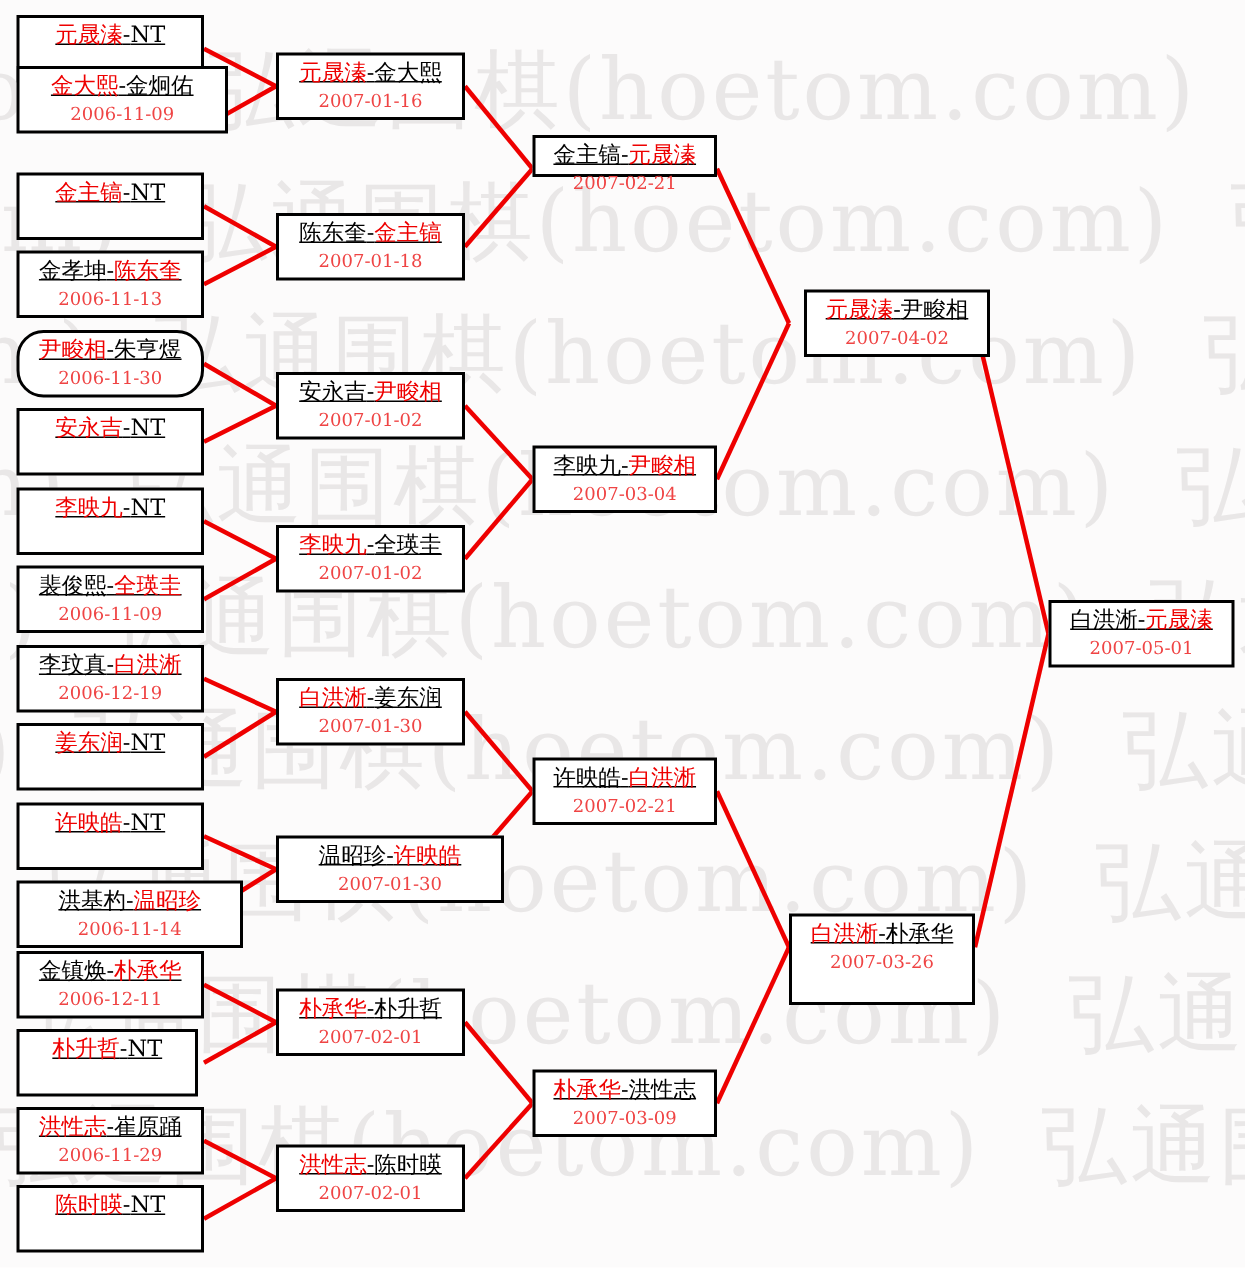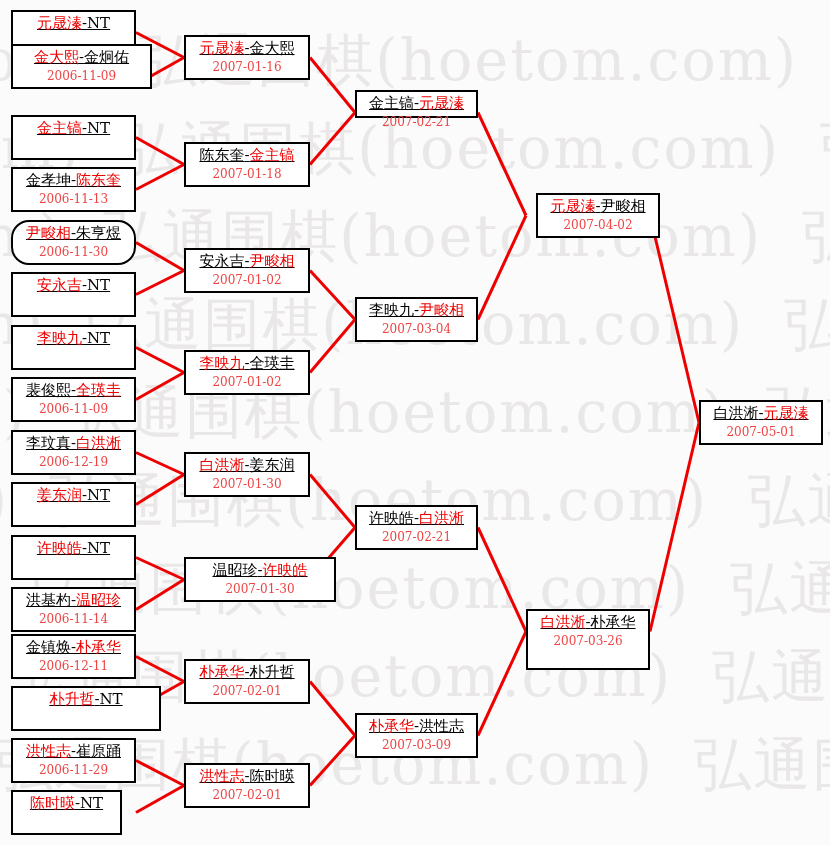--- a/index.html
+++ b/index.html
@@ -106,37 +106,37 @@
         <div class="date">2006-12-19</div>
       </div>
       <div class="box" style="left: 11px; top: 482px; width: 125px; height: 45px;">
         <div class="names"><span class="win">姜东润</span><span>-</span><span>NT</span></div>
         <div class="date"></div>
       </div>
       <div class="box" style="left: 11px; top: 535px; width: 125px; height: 45px;">
         <div class="names"><span class="win">许映皓</span><span>-</span><span>NT</span></div>
         <div class="date"></div>
       </div>
-      <div class="box" style="left: 11px; top: 587px; width: 125px; height: 45px;">
+      <div class="box" style="left: 11px; top: 587px; width: 151px; height: 45px;">
         <div class="names"><span>洪基杓</span><span>-</span><span class="win">温昭珍</span></div>
         <div class="date">2006-11-14</div>
       </div>
       <div class="box" style="left: 11px; top: 634px; width: 125px; height: 45px;">
         <div class="names"><span>金镇焕</span><span>-</span><span class="win">朴承华</span></div>
         <div class="date">2006-12-11</div>
       </div>
-      <div class="box" style="left: 11px; top: 686px; width: 150px; height: 45px;">
+      <div class="box" style="left: 11px; top: 686px; width: 121px; height: 45px;">
         <div class="names"><span class="win">朴升哲</span><span>-</span><span>NT</span></div>
         <div class="date"></div>
       </div>
       <div class="box" style="left: 11px; top: 738px; width: 125px; height: 45px;">
         <div class="names"><span class="win">洪性志</span><span>-</span><span>崔原踊</span></div>
         <div class="date">2006-11-29</div>
       </div>
-      <div class="box" style="left: 11px; top: 790px; width: 111px; height: 45px;">
+      <div class="box" style="left: 11px; top: 790px; width: 125px; height: 45px;">
         <div class="names"><span class="win">陈时暎</span><span>-</span><span>NT</span></div>
         <div class="date"></div>
       </div>
       <div class="box" style="left: 184px; top: 35px; width: 126px; height: 45px;">
         <div class="names"><span class="win">元晟溱</span><span>-</span><span>金大熙</span></div>
         <div class="date">2007-01-16</div>
       </div>
       <div class="box" style="left: 184px; top: 142px; width: 126px; height: 45px;">
         <div class="names"><span>陈东奎</span><span>-</span><span class="win">金主镐</span></div>
         <div class="date">2007-01-18</div>

